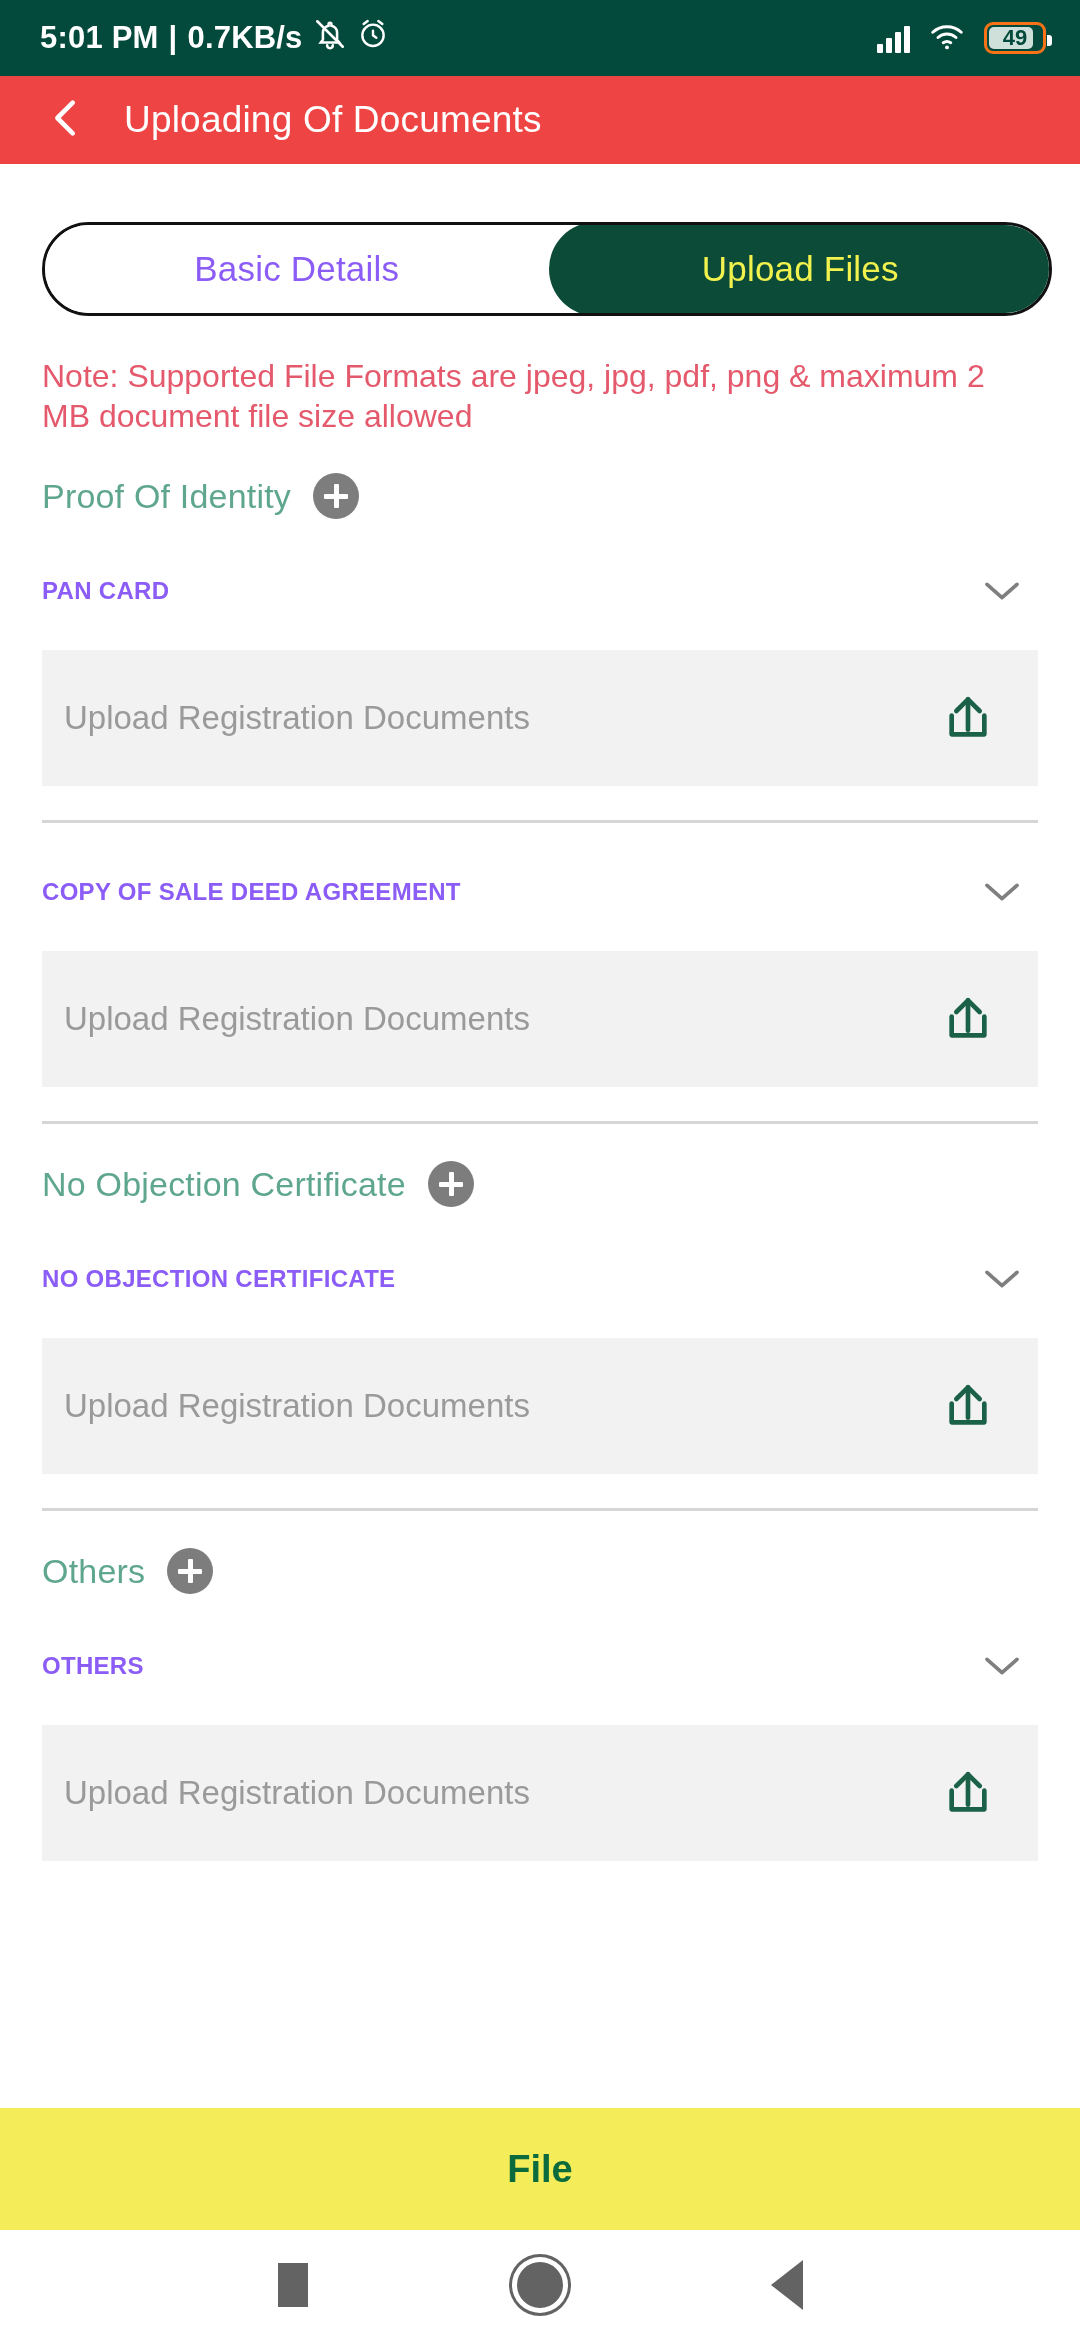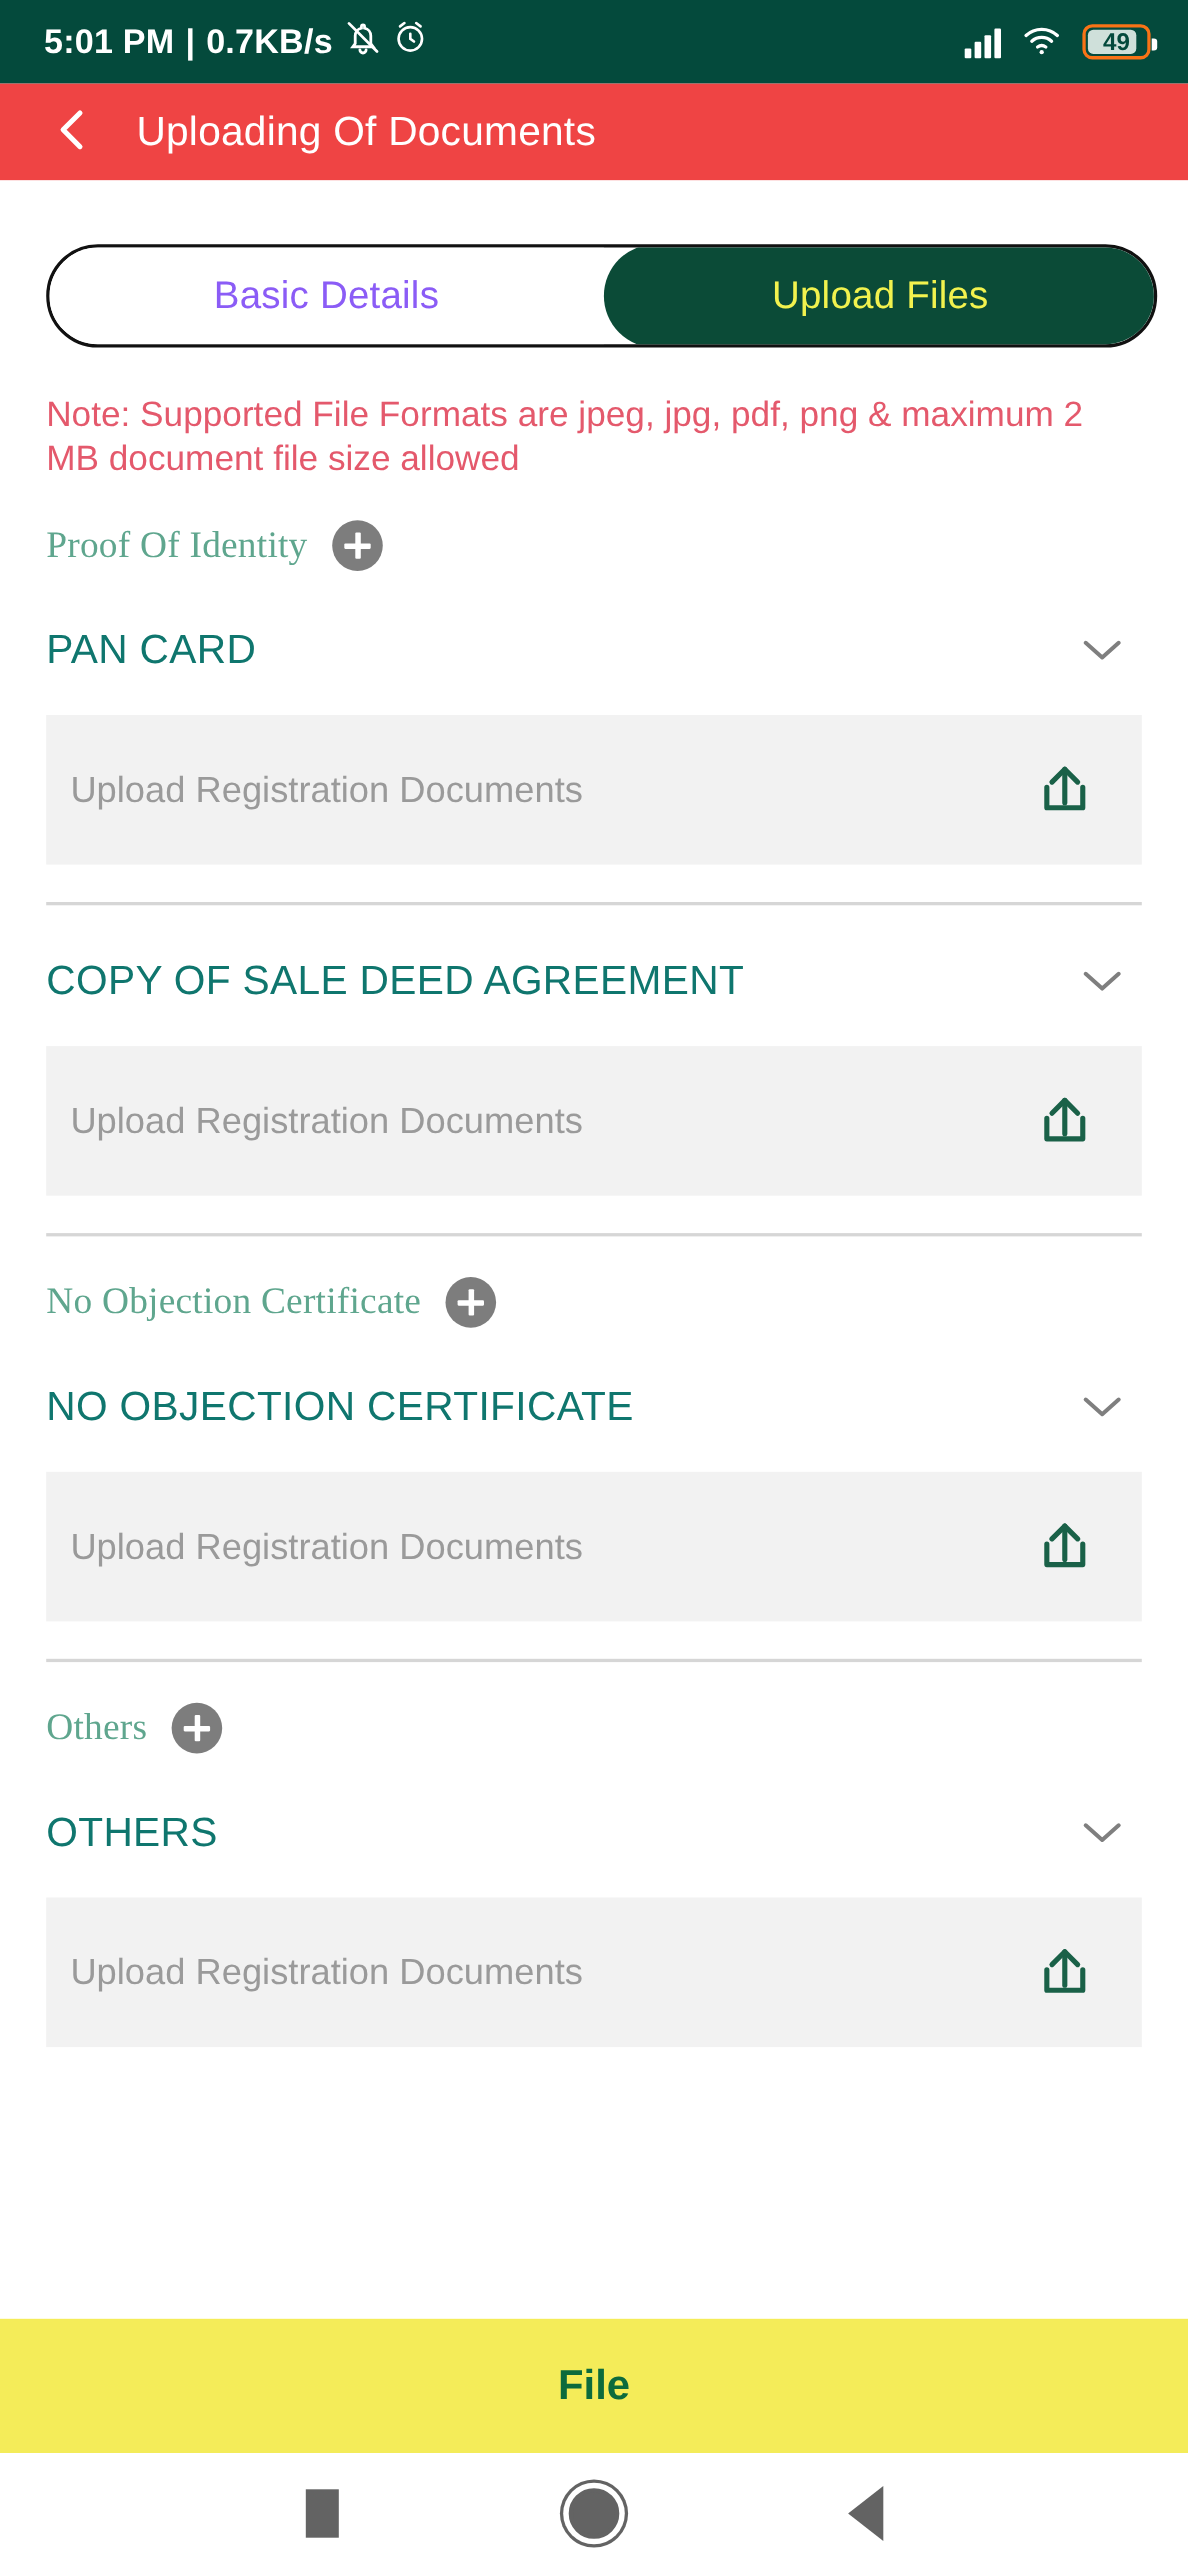--- a/index.html
+++ b/index.html
@@ -171,21 +171,20 @@
     height: 3px;
     background: #D6D6D6;
     margin: 34px 42px 0 42px;
   }
   .section-head {
     display: flex;
     align-items: center;
     gap: 22px;
     margin-top: 34px;
     height: 52px;
-    font-family: Liberation Serif, serif;
   }
   .section-title {
     color: #5FA68E;
     font-size: 34px;
     letter-spacing: 0.2px;
   }
   .add-btn {
     width: 46px;
     height: 46px;
     border-radius: 50%;
@@ -203,23 +202,23 @@
   .add-btn::after { top: 11px; bottom: 11px; left: 21px; width: 5px; }
 
   .doc-row {
     display: flex;
     align-items: center;
     justify-content: space-between;
     margin-top: 44px;
     height: 50px;
   }
   .doc-name {
-    font-size: 37px;
-    font-weight: normal;
-    color: #0f766e;
+    font-size: 24px;
+    font-weight: bold;
+    color: #8b5cf6;
     letter-spacing: 0.3px;
   }
   .chevron-btn {
     width: 52px;
     height: 52px;
     display: flex;
     align-items: center;
     justify-content: center;
     flex: 0 0 auto;
     margin-right: 10px;

